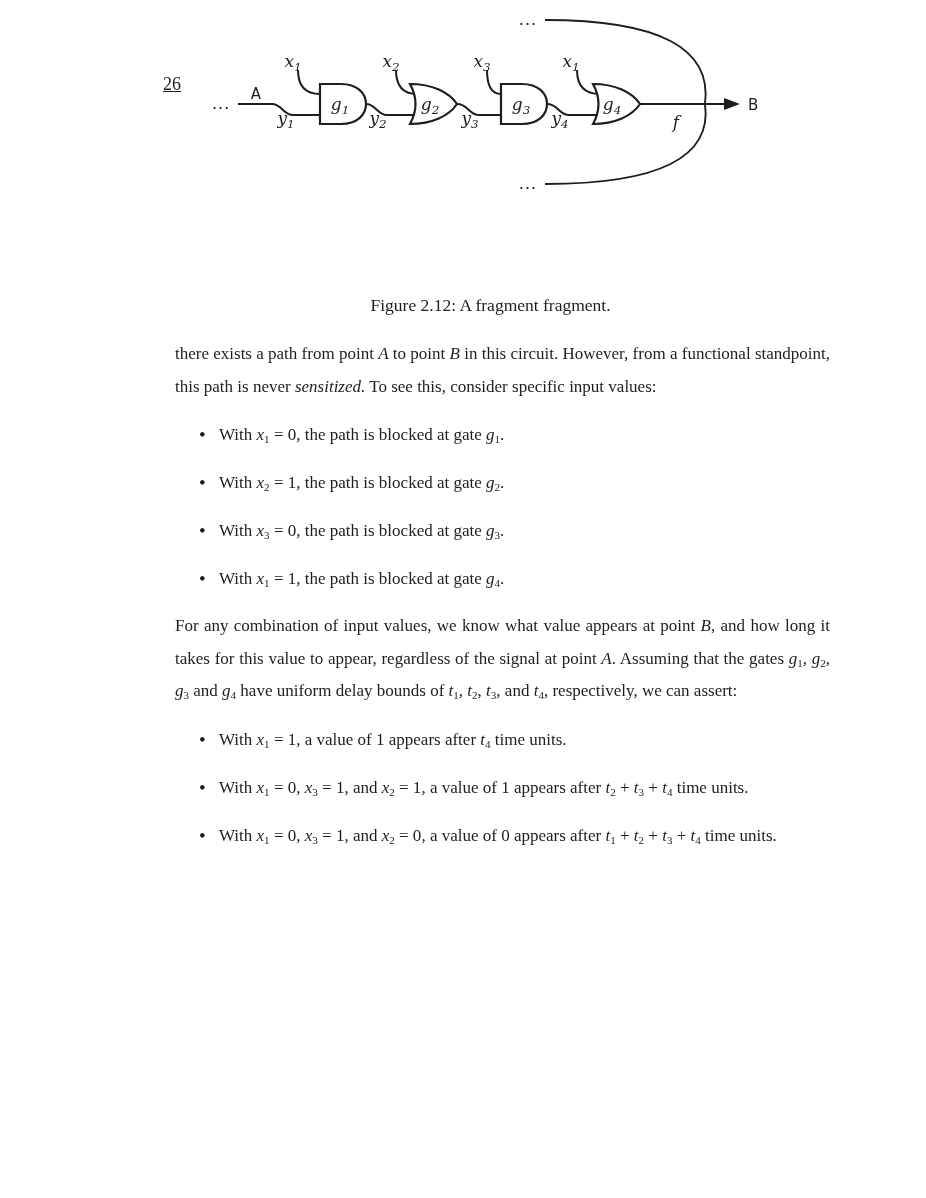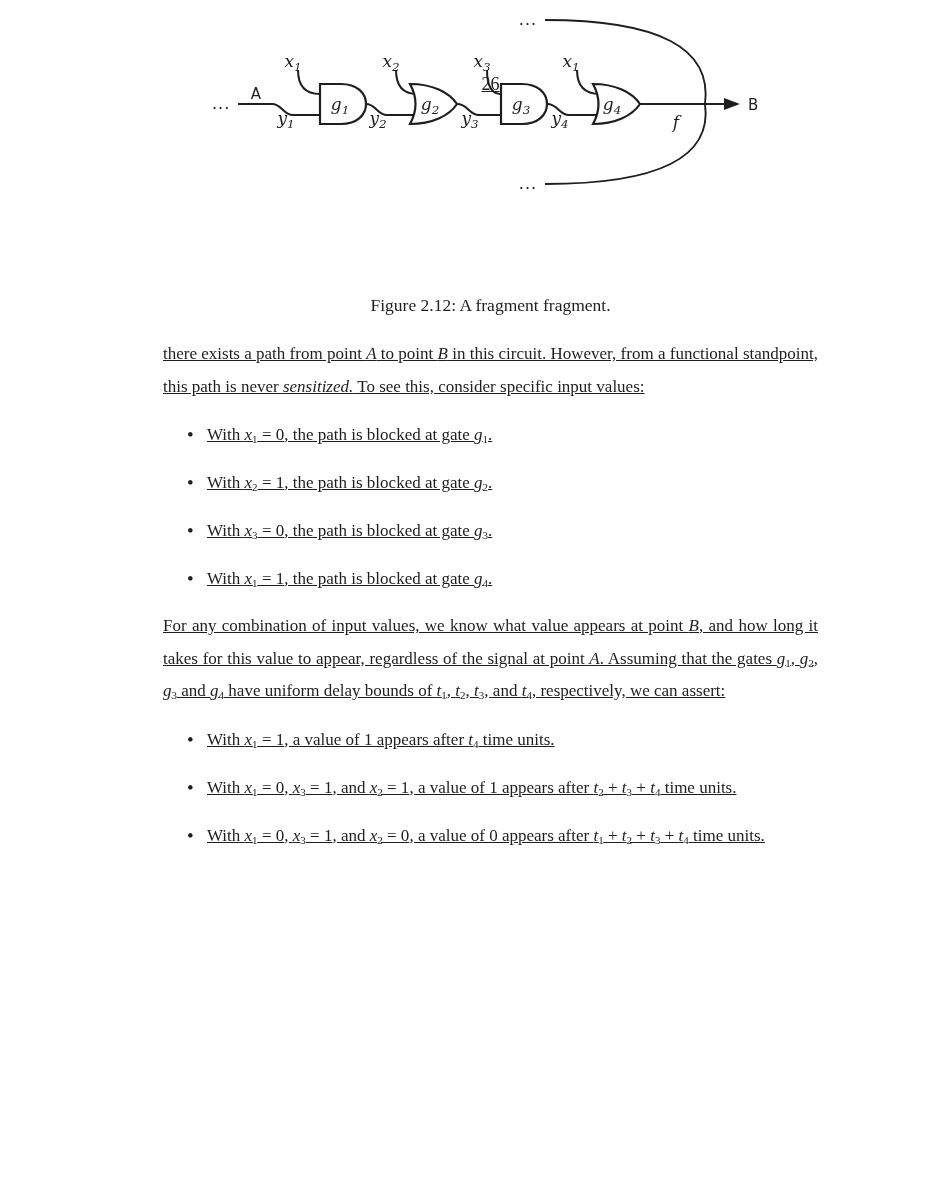--- a/index.html
+++ b/index.html
@@ -4,30 +4,30 @@
 <style>
   html,body{margin:0;padding:0;}
   body{
     width:926px;height:1198px;position:relative;
     background:#ffffff;color:#1e1e1e;
     font-family:"Liberation Serif", serif;
     overflow:hidden;
   }
   .pagenum{
     position:absolute;top:74px;left:163px;width:655px;
-    text-align:center;font-size:18px;text-decoration:underline;
+    font-size:18px;text-decoration:underline;
   }
   .figure-wrap{position:absolute;top:0;left:0;width:926px;height:300px;}
   .caption{
     position:absolute;top:295px;left:163px;width:655px;
     text-align:center;font-size:17.5px;
   }
   .textcol{
-    position:absolute;top:338px;left:163px;width:655px;
-    font-size:17px;line-height:32.5px;text-align:justify;text-decoration:underline;
+    position:absolute;top:338px;left:175px;width:655px;
+    font-size:17px;line-height:32.5px;text-align:justify;
   }
   .textcol p{margin:15px 0;}
   .textcol p:first-child{margin-top:0;}
   ul.blist{margin:15px 0;padding:0;}
   ul.blist li{
     list-style:none;position:relative;margin:15px 0;
     padding-left:44px;line-height:33px;
   }
   ul.blist li::before{
     content:"\2022";position:absolute;left:24px;top:0;

